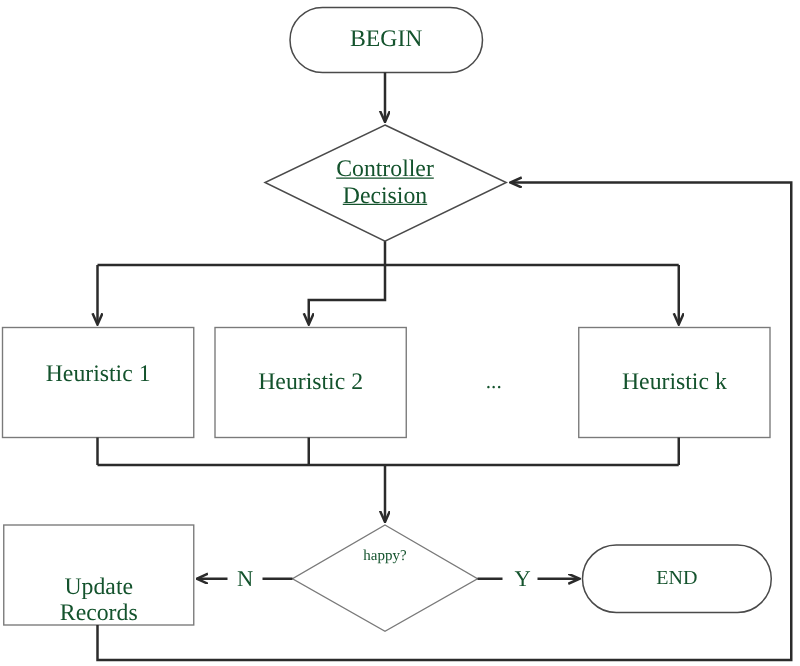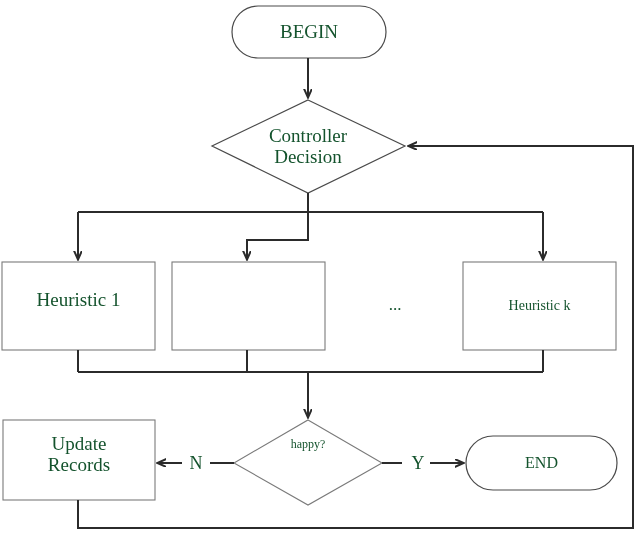--- a/index.html
+++ b/index.html
@@ -28,26 +28,26 @@
     align-items: center;
     justify-content: center;
     text-align: center;
     color: #14532d;
     font-family: "Liberation Serif", "DejaVu Serif", serif;
     line-height: 1.12;
     pointer-events: none;
     white-space: pre-line;
   }
   .lbl-begin   { left: 232px; top: 6px;   width: 154px; height: 52px; font-size: 19px; }
-  .lbl-ctrl    { left: 222px; top: 108px; width: 172px; height: 76px; font-size: 19px; }
+  .lbl-ctrl    { left: 222px; top: 108px; width: 172px; height: 76px; font-size: 19px; text-decoration: underline; }
   .lbl-h1      { left: 2px;   top: 262px; width: 153px; height: 76px; font-size: 19px; }
   .lbl-h2      { left: 172px; top: 262px; width: 153px; height: 88px; font-size: 19px; }
   .lbl-dots    { left: 345px; top: 290px; width: 100px; height: 30px; font-size: 17px; }
-  .lbl-hk      { left: 463px; top: 262px; width: 153px; height: 88px; font-size: 14px; }
-  .lbl-update  { left: 3px;   top: 414px; width: 152px; height: 80px; font-size: 19px; }
+  .lbl-hk      { left: 463px; top: 262px; width: 153px; height: 88px; font-size: 19px; }
+  .lbl-update  { left: 3px;   top: 440px; width: 152px; height: 80px; font-size: 19px; }
   .lbl-happy   { left: 248px; top: 430px; width: 120px; height: 30px; font-size: 12px; }
   .lbl-end     { left: 466px; top: 436px; width: 151px; height: 54px; font-size: 16px; }
   .lbl-n       { left: 181px; top: 448px; width: 30px;  height: 30px; font-size: 18px; }
   .lbl-y       { left: 403px; top: 448px; width: 30px;  height: 30px; font-size: 18px; }
 </style>
 </head>
 <body>
 
 <div id="canvas">
 
@@ -114,20 +114,21 @@
     <path d="M78,500 L78,528 L633,528 L633,146 L409,146" fill="none" stroke="#2b2b2b" stroke-width="2" stroke-linejoin="miter" marker-end="url(#arrowThick)"></path>
   </svg>
 
   <div class="node-label lbl-begin">BEGIN</div>
 
   <div class="node-label lbl-ctrl">Controller
 Decision</div>
 
   <div class="node-label lbl-h1">Heuristic 1</div>
 
+  <div class="node-label lbl-h2">Heuristic 2</div>
 
   <div class="node-label lbl-dots">...</div>
 
   <div class="node-label lbl-hk">Heuristic k</div>
 
   <div class="node-label lbl-update">Update
 Records</div>
 
   <div class="node-label lbl-happy">happy?</div>
 

